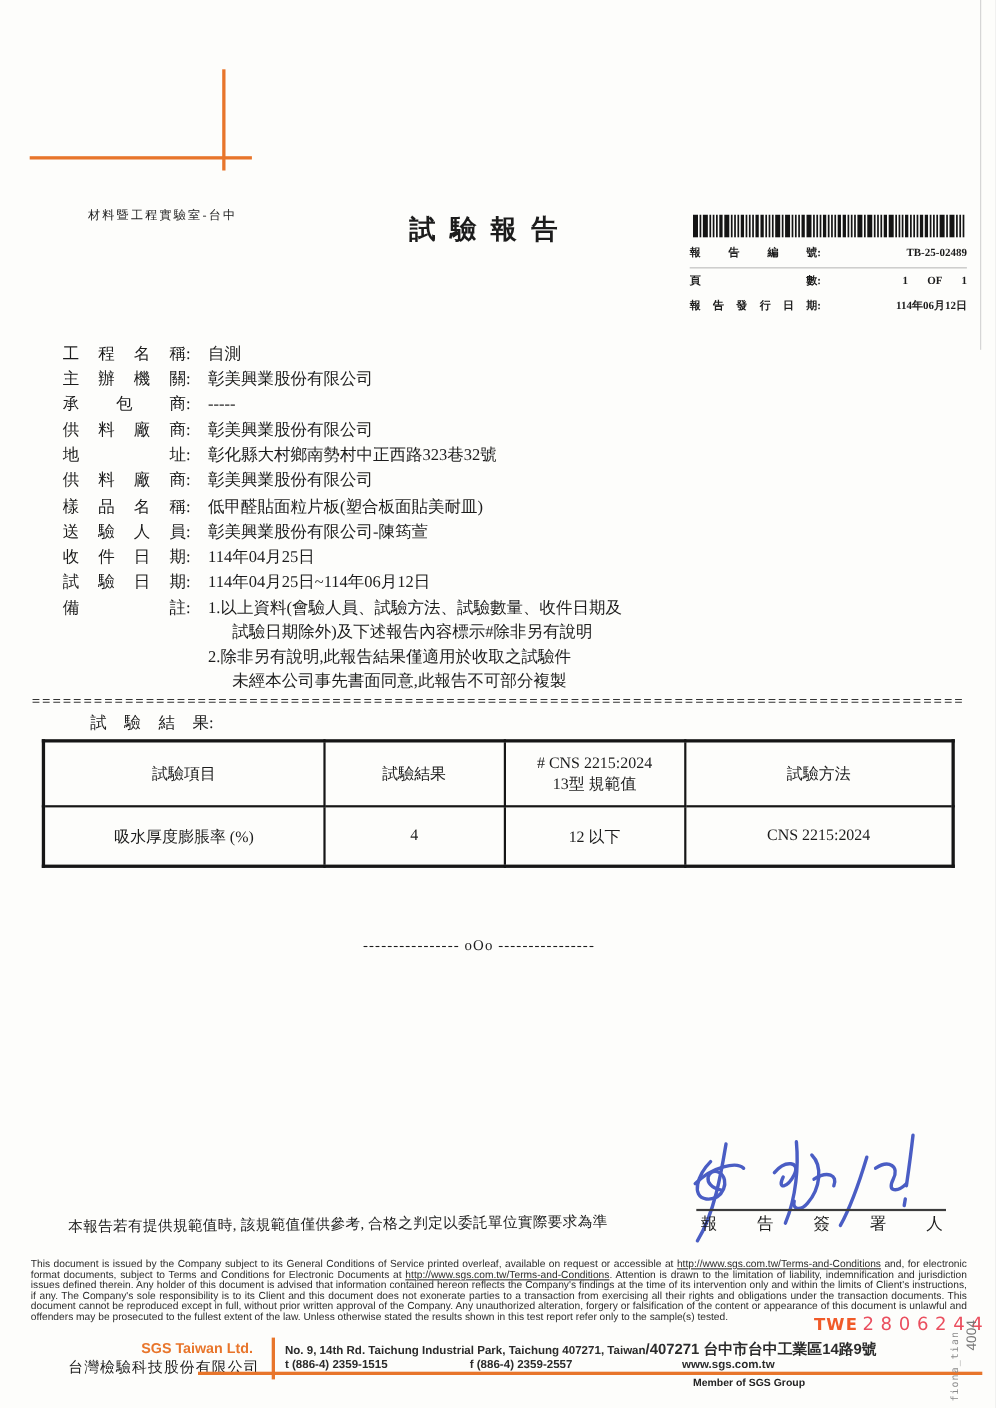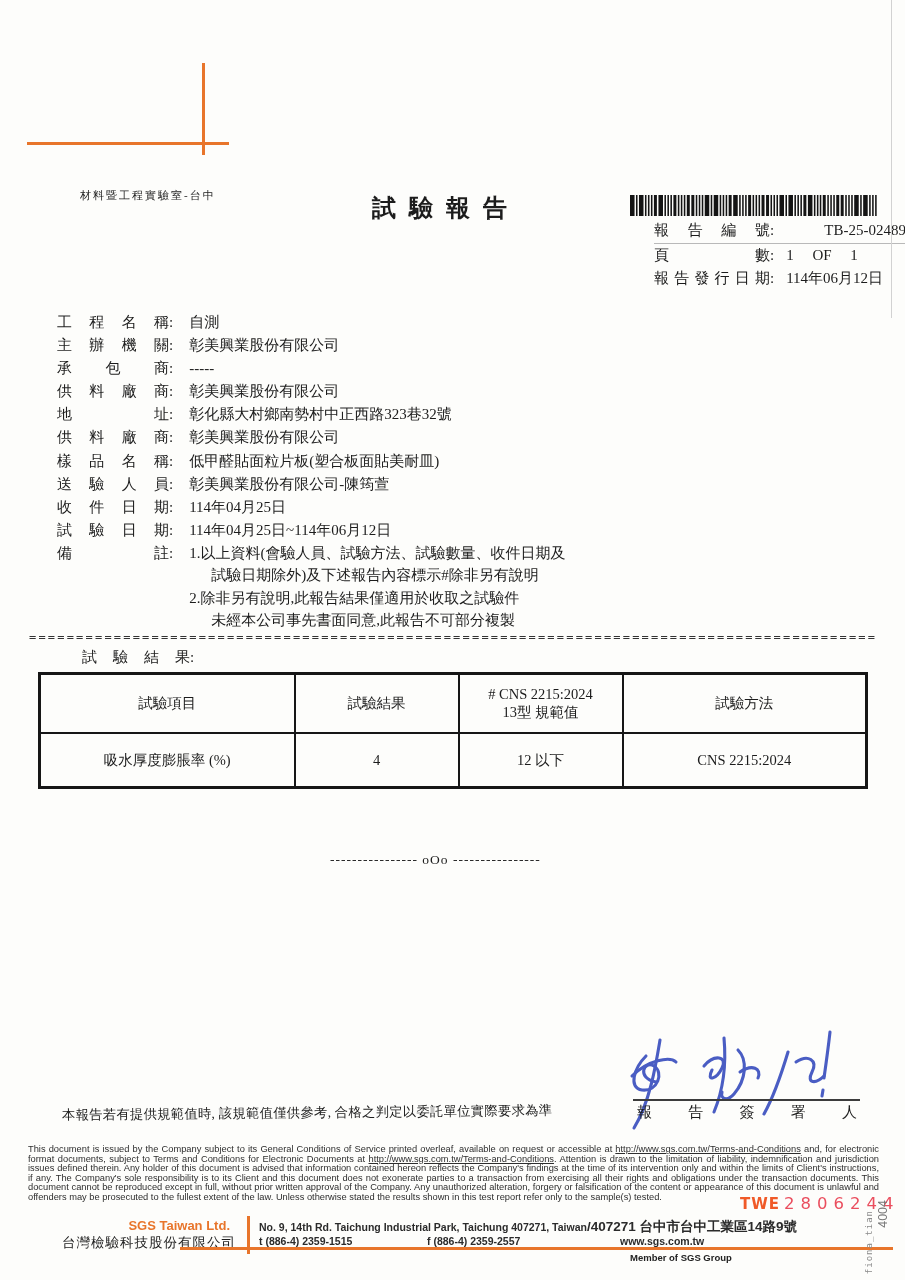--- a/index.html
+++ b/index.html
@@ -14,27 +14,27 @@
   .logo { left:60px; top:66px; font-family:"Liberation Sans","DejaVu Sans",sans-serif;
           font-weight:bold; font-size:80px; line-height:78px; color:#9c9c9c; letter-spacing:-4px; }
   .hline { left:27px; top:142px; width:202px; height:3px; background:#e8752b; }
   .vline { left:202px; top:63px; width:3px; height:92px; background:#e8752b; }
   .lab-name { left:80px; top:160px; font-size:11px; letter-spacing:2px;margin-top:28px; }
 
   .report-title { left:372px; top:192px; font-size:24px; font-weight:bold; letter-spacing:13px; white-space:nowrap; }
 
   .barcode { left:630px; top:195px; width:248px; height:21px; }
 
-  .report-info { left:654px; top:219px; width:252px; font-size:15px; }
+  .report-info { left:627px; top:219px; width:252px; font-size:10px;font-weight:bold; }
   .ri-row { display:flex; align-items:baseline; height:23.5px; line-height:23.5px; }
   .ri-row.underlined { border-bottom:1px solid #b9b9b9; }
   .jlabel { display:inline-block; text-align:justify; text-align-last:justify; }
   .ri-label { width:116px; }
   .ri-value { flex:1; text-align:right; white-space:pre; }
-  .ri-value.left { text-align:left; padding-left:12px; }
+  .ri-value.left { text-align:right; padding-left:12px; }
   .ri-value.pages { word-spacing:15px; }
 
   
   .info { left:57px; top:311px; font-size:15px; }
   .info-row { display:flex; align-items:baseline; height:23.1px; line-height:23.1px; }
   .info-row.remark { height:auto; }
   .i-label { width:112px; }
   .i-value { padding-left:16px; white-space:pre; }
   .remark-lines { padding-left:16px; line-height:22.3px; }
   .remark-lines .indent { padding-left:22px; }

